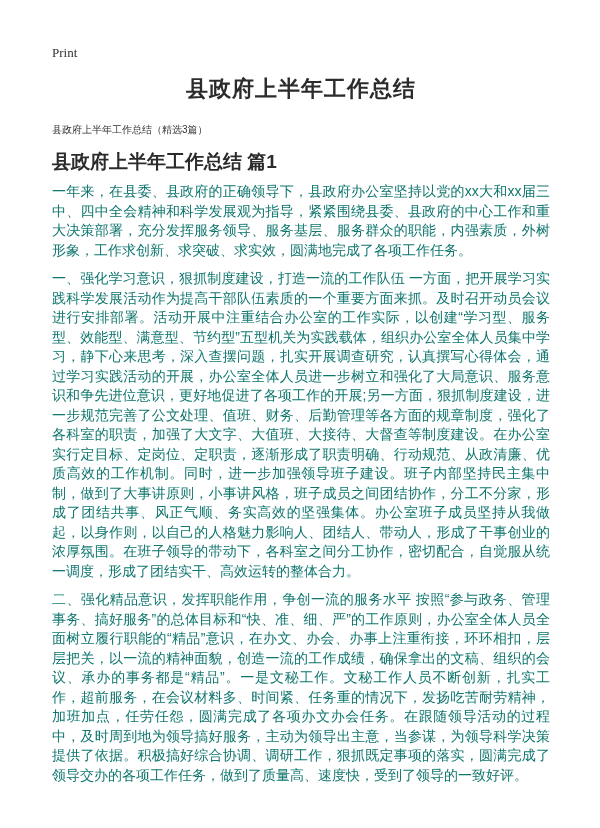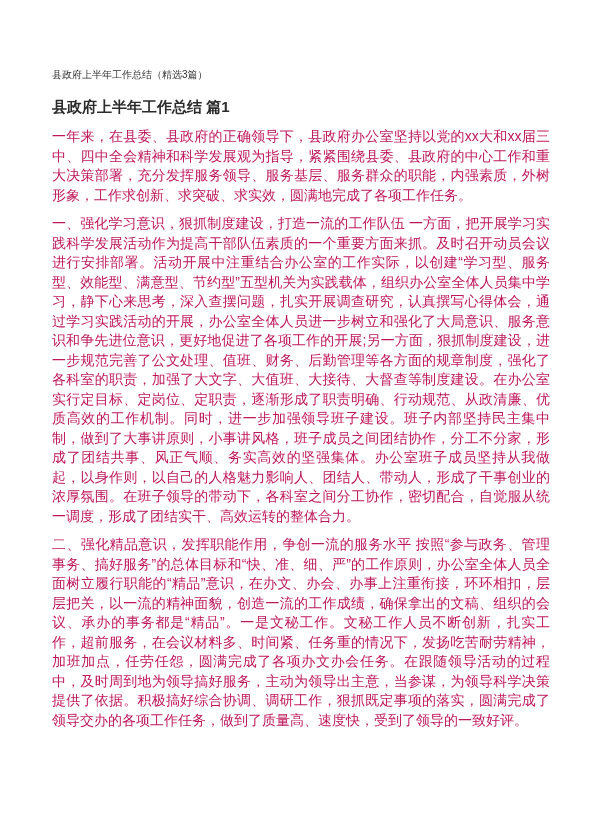--- a/index.html
+++ b/index.html
@@ -34,43 +34,45 @@
   }
   .doc-subtitle {
     margin: 21px 0 0 0;
     font-size: 10px;
     line-height: 16px;
     font-weight: normal;
     color: #333333;
   }
   .section-heading {
     margin: 15px 0 0 0;
-    font-size: 15px;
+    font-size: 19px;
     line-height: 18px;
     font-weight: bold;
     color: #2b2b2b;
   }
   .body-para {
     margin: 9px 0 0 0;
     font-size: 14px;
     line-height: 19.5px;
-    color: #be185d;
+    color: #0f766e;
     text-align: justify;
     word-break: break-all;
   }
   .body-para:first-of-type {
     margin-top: 11px;
   }
 </style>
 </head>
 <body>
 
 <div class="page">
 
+  <div class="print-label">Print</div>
 
+  <h1 class="doc-title">县政府上半年工作总结</h1>
 
   <div class="doc-subtitle">县政府上半年工作总结（精选3篇）</div>
 
   <h2 class="section-heading">县政府上半年工作总结 篇1</h2>
 
   <p class="body-para">一年来，在县委、县政府的正确领导下，县政府办公室坚持以党的xx大和xx届三中、四中全会精神和科学发展观为指导，紧紧围绕县委、县政府的中心工作和重大决策部署，充分发挥服务领导、服务基层、服务群众的职能，内强素质，外树形象，工作求创新、求突破、求实效，圆满地完成了各项工作任务。</p>
 
   <p class="body-para">一、强化学习意识，狠抓制度建设，打造一流的工作队伍 一方面，把开展学习实践科学发展活动作为提高干部队伍素质的一个重要方面来抓。及时召开动员会议进行安排部署。活动开展中注重结合办公室的工作实际，以创建“学习型、服务型、效能型、满意型、节约型”五型机关为实践载体，组织办公室全体人员集中学习，静下心来思考，深入查摆问题，扎实开展调查研究，认真撰写心得体会，通过学习实践活动的开展，办公室全体人员进一步树立和强化了大局意识、服务意识和争先进位意识，更好地促进了各项工作的开展;另一方面，狠抓制度建设，进一步规范完善了公文处理、值班、财务、后勤管理等各方面的规章制度，强化了各科室的职责，加强了大文字、大值班、大接待、大督查等制度建设。在办公室实行定目标、定岗位、定职责，逐渐形成了职责明确、行动规范、从政清廉、优质高效的工作机制。同时，进一步加强领导班子建设。班子内部坚持民主集中制，做到了大事讲原则，小事讲风格，班子成员之间团结协作，分工不分家，形成了团结共事、风正气顺、务实高效的坚强集体。办公室班子成员坚持从我做起，以身作则，以自己的人格魅力影响人、团结人、带动人，形成了干事创业的浓厚氛围。在班子领导的带动下，各科室之间分工协作，密切配合，自觉服从统一调度，形成了团结实干、高效运转的整体合力。</p>
 
   <p class="body-para">二、强化精品意识，发挥职能作用，争创一流的服务水平 按照“参与政务、管理事务、搞好服务”的总体目标和“快、准、细、严”的工作原则，办公室全体人员全面树立履行职能的“精品”意识，在办文、办会、办事上注重衔接，环环相扣，层层把关，以一流的精神面貌，创造一流的工作成绩，确保拿出的文稿、组织的会议、承办的事务都是“精品”。一是文秘工作。文秘工作人员不断创新，扎实工作，超前服务，在会议材料多、时间紧、任务重的情况下，发扬吃苦耐劳精神，加班加点，任劳任怨，圆满完成了各项办文办会任务。在跟随领导活动的过程中，及时周到地为领导搞好服务，主动为领导出主意，当参谋，为领导科学决策提供了依据。积极搞好综合协调、调研工作，狠抓既定事项的落实，圆满完成了领导交办的各项工作任务，做到了质量高、速度快，受到了领导的一致好评。</p>

